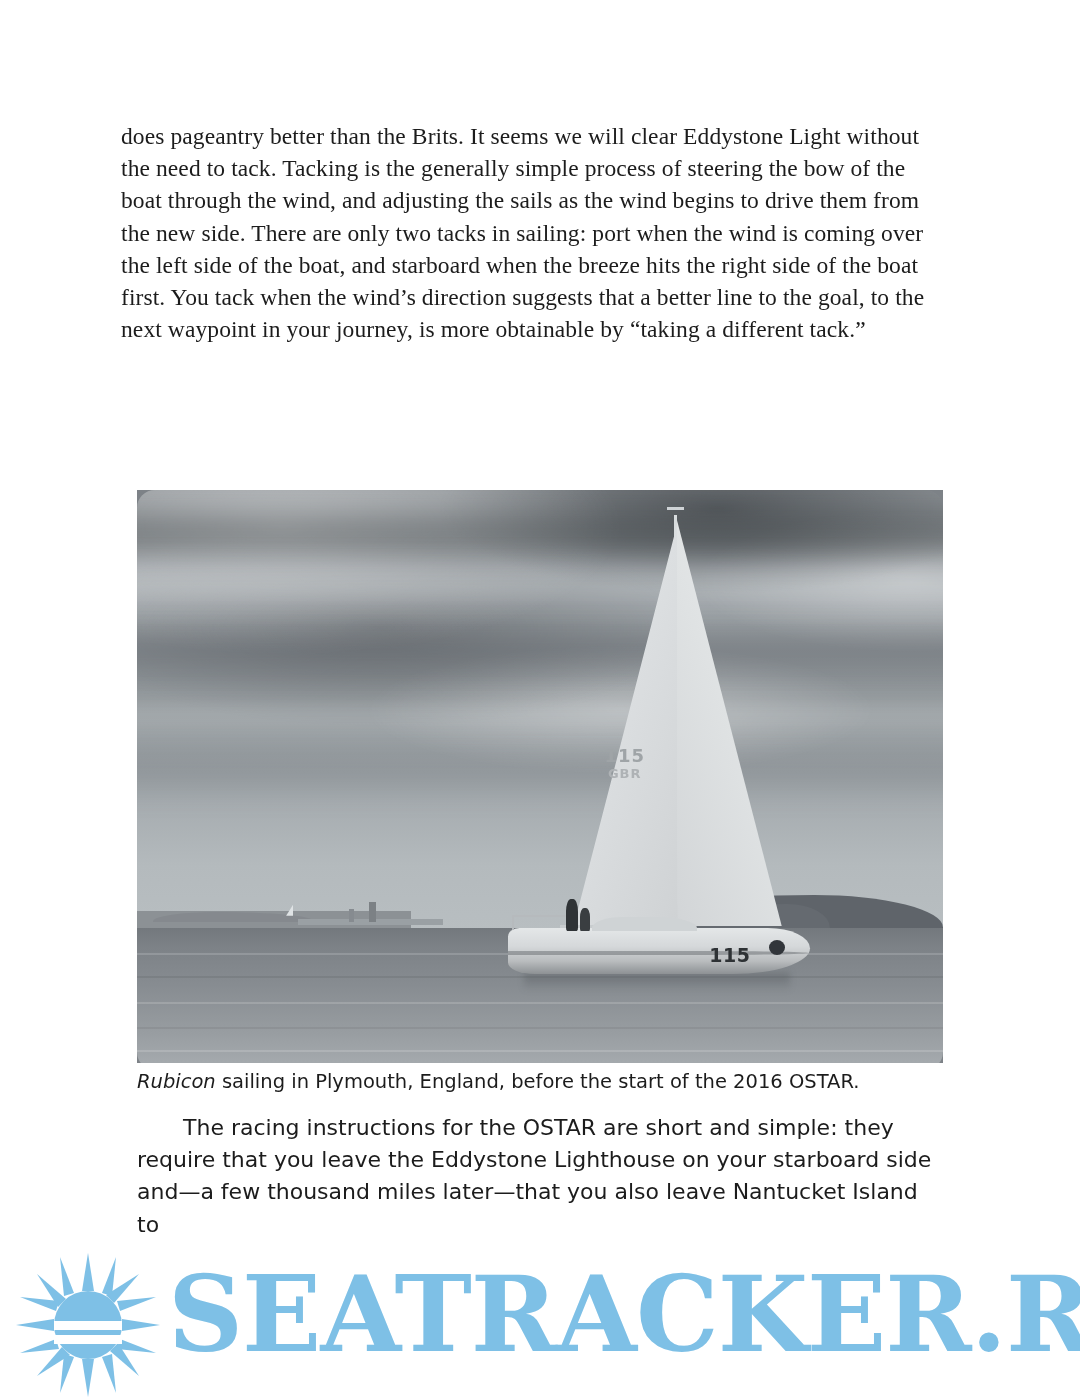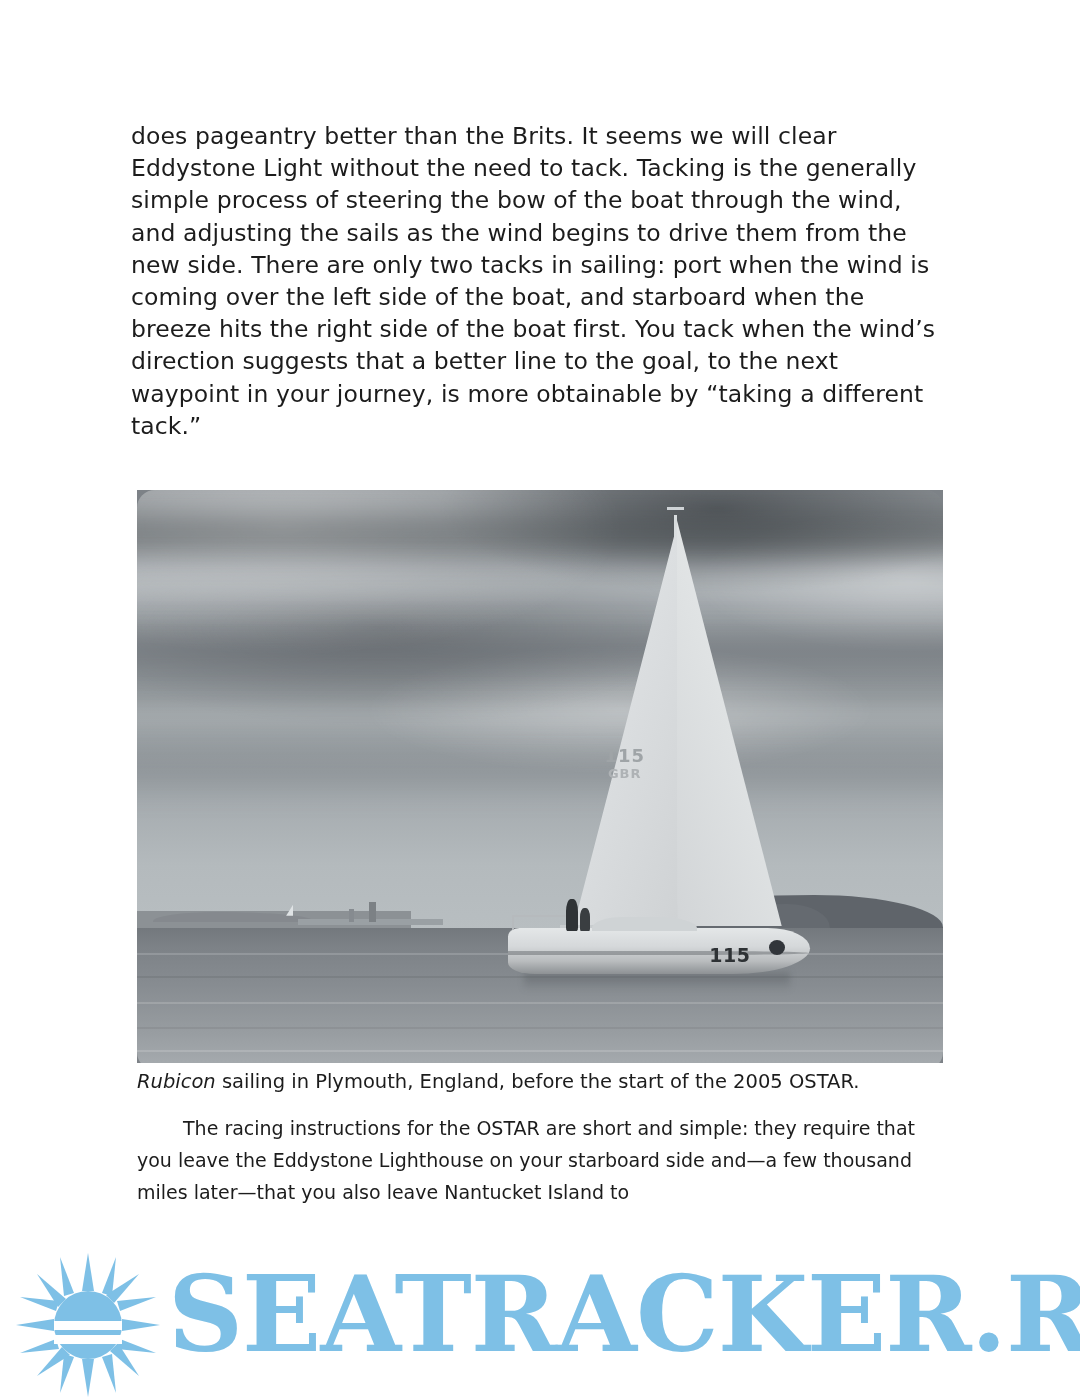--- a/index.html
+++ b/index.html
@@ -15,23 +15,24 @@
 
   .page {
     position: absolute;
     left: 0; top: 0;
     width: 1080px;
     height: 1397px;
   }
 
   .text-col {
     position: absolute;
-    left: 131px;
+    left: 121px;
     top: 120px;
     width: 806px;
+    font-family: Liberation Serif, serif;
   }
 
   .para {
     font-size: 23.5px;
     line-height: 32.2px;
     color: #1c1c1c;
     margin: 0;
     letter-spacing: 0.1px;
   }
 
@@ -310,21 +311,21 @@
     line-height: 27px;
     color: #1c1c1c;
   }
   .caption i { }
 
   .para2 {
     position: absolute;
     left: 137px;
     top: 1112px;
     width: 806px;
-    font-size: 19px;
+    font-size: 22px;
     line-height: 32.2px;
     color: #1c1c1c;
   }
   .indent { display: inline-block; width: 46px; }
 
   
   .watermark {
     position: absolute;
     left: 0;
     bottom: -8px;
@@ -407,21 +408,21 @@
         <div class="pushpit"></div>
         <div class="cockpit-crew"></div>
         <div class="crew2"></div>
         <div class="hullnum">115</div>
         <div class="fender"></div>
       </div>
     </div>
   </div>
 
   <div class="caption">
-    <i>Rubicon</i><span> sailing in Plymouth, England, before the start of the 2005 OSTAR.</span>
+    <i>Rubicon</i><span> sailing in Plymouth, England, before the start of the 2016 OSTAR.</span>
   </div>
 
   <div class="para2">
     <span class="indent"></span><span>The racing instructions for the OSTAR are short and simple: they require that you leave the Eddystone Lighthouse on your starboard side and—a few thousand miles later—that you also leave Nantucket Island to</span>
   </div>
 
   <div class="watermark">
     <svg class="wm-sun" viewBox="0 0 148 148">
       <g fill="#7ec0e6">
         <g>

